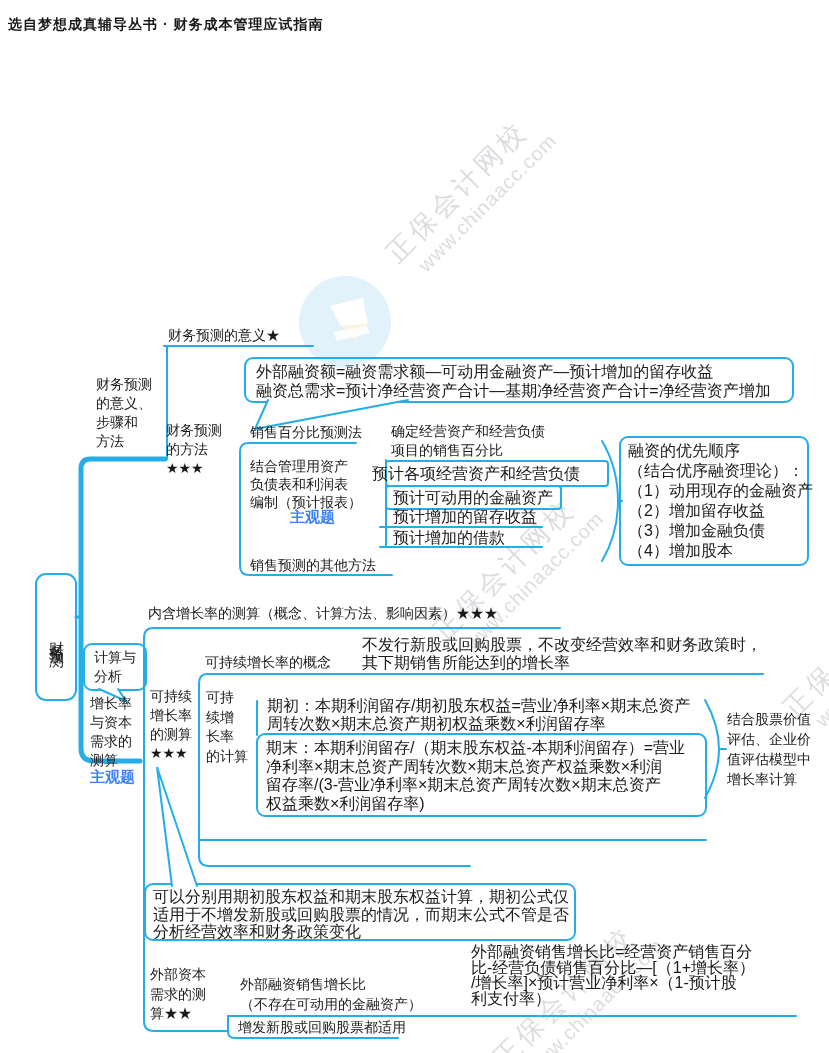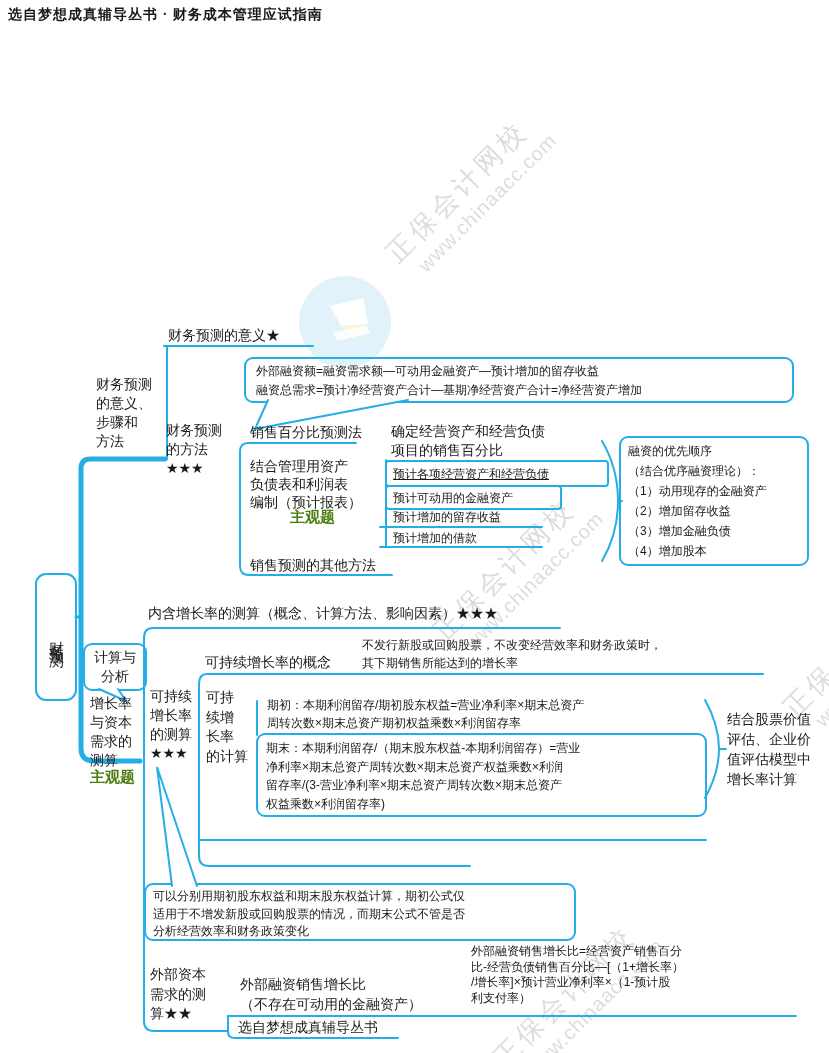--- a/index.html
+++ b/index.html
@@ -1,27 +1,27 @@
 <!DOCTYPE html>
 <html><head>
 <meta charset="utf-8">
 <style>
   html,body{margin:0;padding:0;background:#ffffff;}
   #canvas{position:relative;width:829px;height:1053px;background:#ffffff;overflow:hidden;
           font-family:"Liberation Sans",sans-serif;color:#1a1a1a;}
   .t{position:absolute;font-size:14px;line-height:19px;white-space:nowrap;z-index:3;}
   .pre{white-space:pre-line;}
-  .small{font-size:12px;line-height:18px;}
-  .subj{color:#4d7c0f;font-weight:bold;font-size:15px;}
-  .hdr{position:absolute;left:8px;top:6px;font-size:14px;font-weight:bold;letter-spacing:1px;z-index:3;font-family:Liberation Serif, serif;}
+  .small{font-size:16px;line-height:18px;}
+  .subj{color:#3b82f6;font-weight:bold;font-size:15px;}
+  .hdr{position:absolute;left:8px;top:16px;font-size:14px;font-weight:bold;letter-spacing:1px;z-index:3;}
   .rootbox{position:absolute;left:36px;top:574px;width:40px;height:126px;z-index:3;
            display:flex;align-items:center;justify-content:center;
            writing-mode:vertical-rl;letter-spacing:4px;font-size:15px;}
   .callout-label{position:absolute;left:84px;top:644px;width:62px;height:46px;z-index:3;
-           display:flex;align-items:center;justify-content:center;text-align:center;}
+           display:flex;align-items:center;justify-content:center;text-align:left;}
   svg.lines{position:absolute;left:0;top:0;z-index:2;}
   .wm{position:absolute;z-index:1;transform:translate(-50%,-50%) rotate(-45deg);
       color:#bdc1c6;opacity:.55;text-align:center;pointer-events:none;}
   .wm .l1{font-size:27px;letter-spacing:4px;}
   .wm .l2{font-size:20px;letter-spacing:1px;margin-left:28px;}
   .logo{position:absolute;z-index:1;opacity:.9;}
 </style>
 </head>
 <body>
 
@@ -97,21 +97,21 @@
 方法</div>
   <div class="t" style="left:168px;top:326px;">财务预测的意义★</div>
   <div class="t pre small" style="left:256px;top:362px;line-height:19px;">外部融资额=融资需求额—可动用金融资产—预计增加的留存收益
 融资总需求=预计净经营资产合计—基期净经营资产合计=净经营资产增加</div>
   <div class="t pre" style="left:166px;top:421px;">财务预测
 的方法
 ★★★</div>
   <div class="t" style="left:250px;top:423px;">销售百分比预测法</div>
   <div class="t pre" style="left:391px;top:422px;">确定经营资产和经营负债
 项目的销售百分比</div>
-  <div class="t small" style="left:393px;top:465px;text-decoration:underline;">预计各项经营资产和经营负债</div>
+  <div class="t small" style="left:372px;top:465px;">预计各项经营资产和经营负债</div>
   <div class="t small" style="left:393px;top:489px;">预计可动用的金融资产</div>
   <div class="t small" style="left:393px;top:508px;">预计增加的留存收益</div>
   <div class="t small" style="left:393px;top:529px;">预计增加的借款</div>
   <div class="t pre small" style="left:628px;top:441px;line-height:20px;">融资的优先顺序
 （结合优序融资理论）：
 （1）动用现存的金融资产
 （2）增加留存收益
 （3）增加金融负债
 （4）增加股本</div>
   <div class="t pre" style="left:250px;top:457px;line-height:18px;">结合管理用资产
@@ -154,15 +154,15 @@
 分析经营效率和财务政策变化</div>
   <div class="t pre" style="left:150px;top:965px;line-height:19.5px;">外部资本
 需求的测
 算★★</div>
   <div class="t pre" style="left:240px;top:974px;line-height:20px;">外部融资销售增长比
 （不存在可动用的金融资产）</div>
   <div class="t pre small" style="left:471px;top:944px;line-height:15.5px;">外部融资销售增长比=经营资产销售百分
 比-经营负债销售百分比—[（1+增长率）
 /增长率]×预计营业净利率×（1-预计股
 利支付率）</div>
-  <div class="t" style="left:238px;top:1018px;">选自梦想成真辅导丛书</div>
+  <div class="t" style="left:238px;top:1018px;">增发新股或回购股票都适用</div>
 
 </div>
 
 </body></html>

